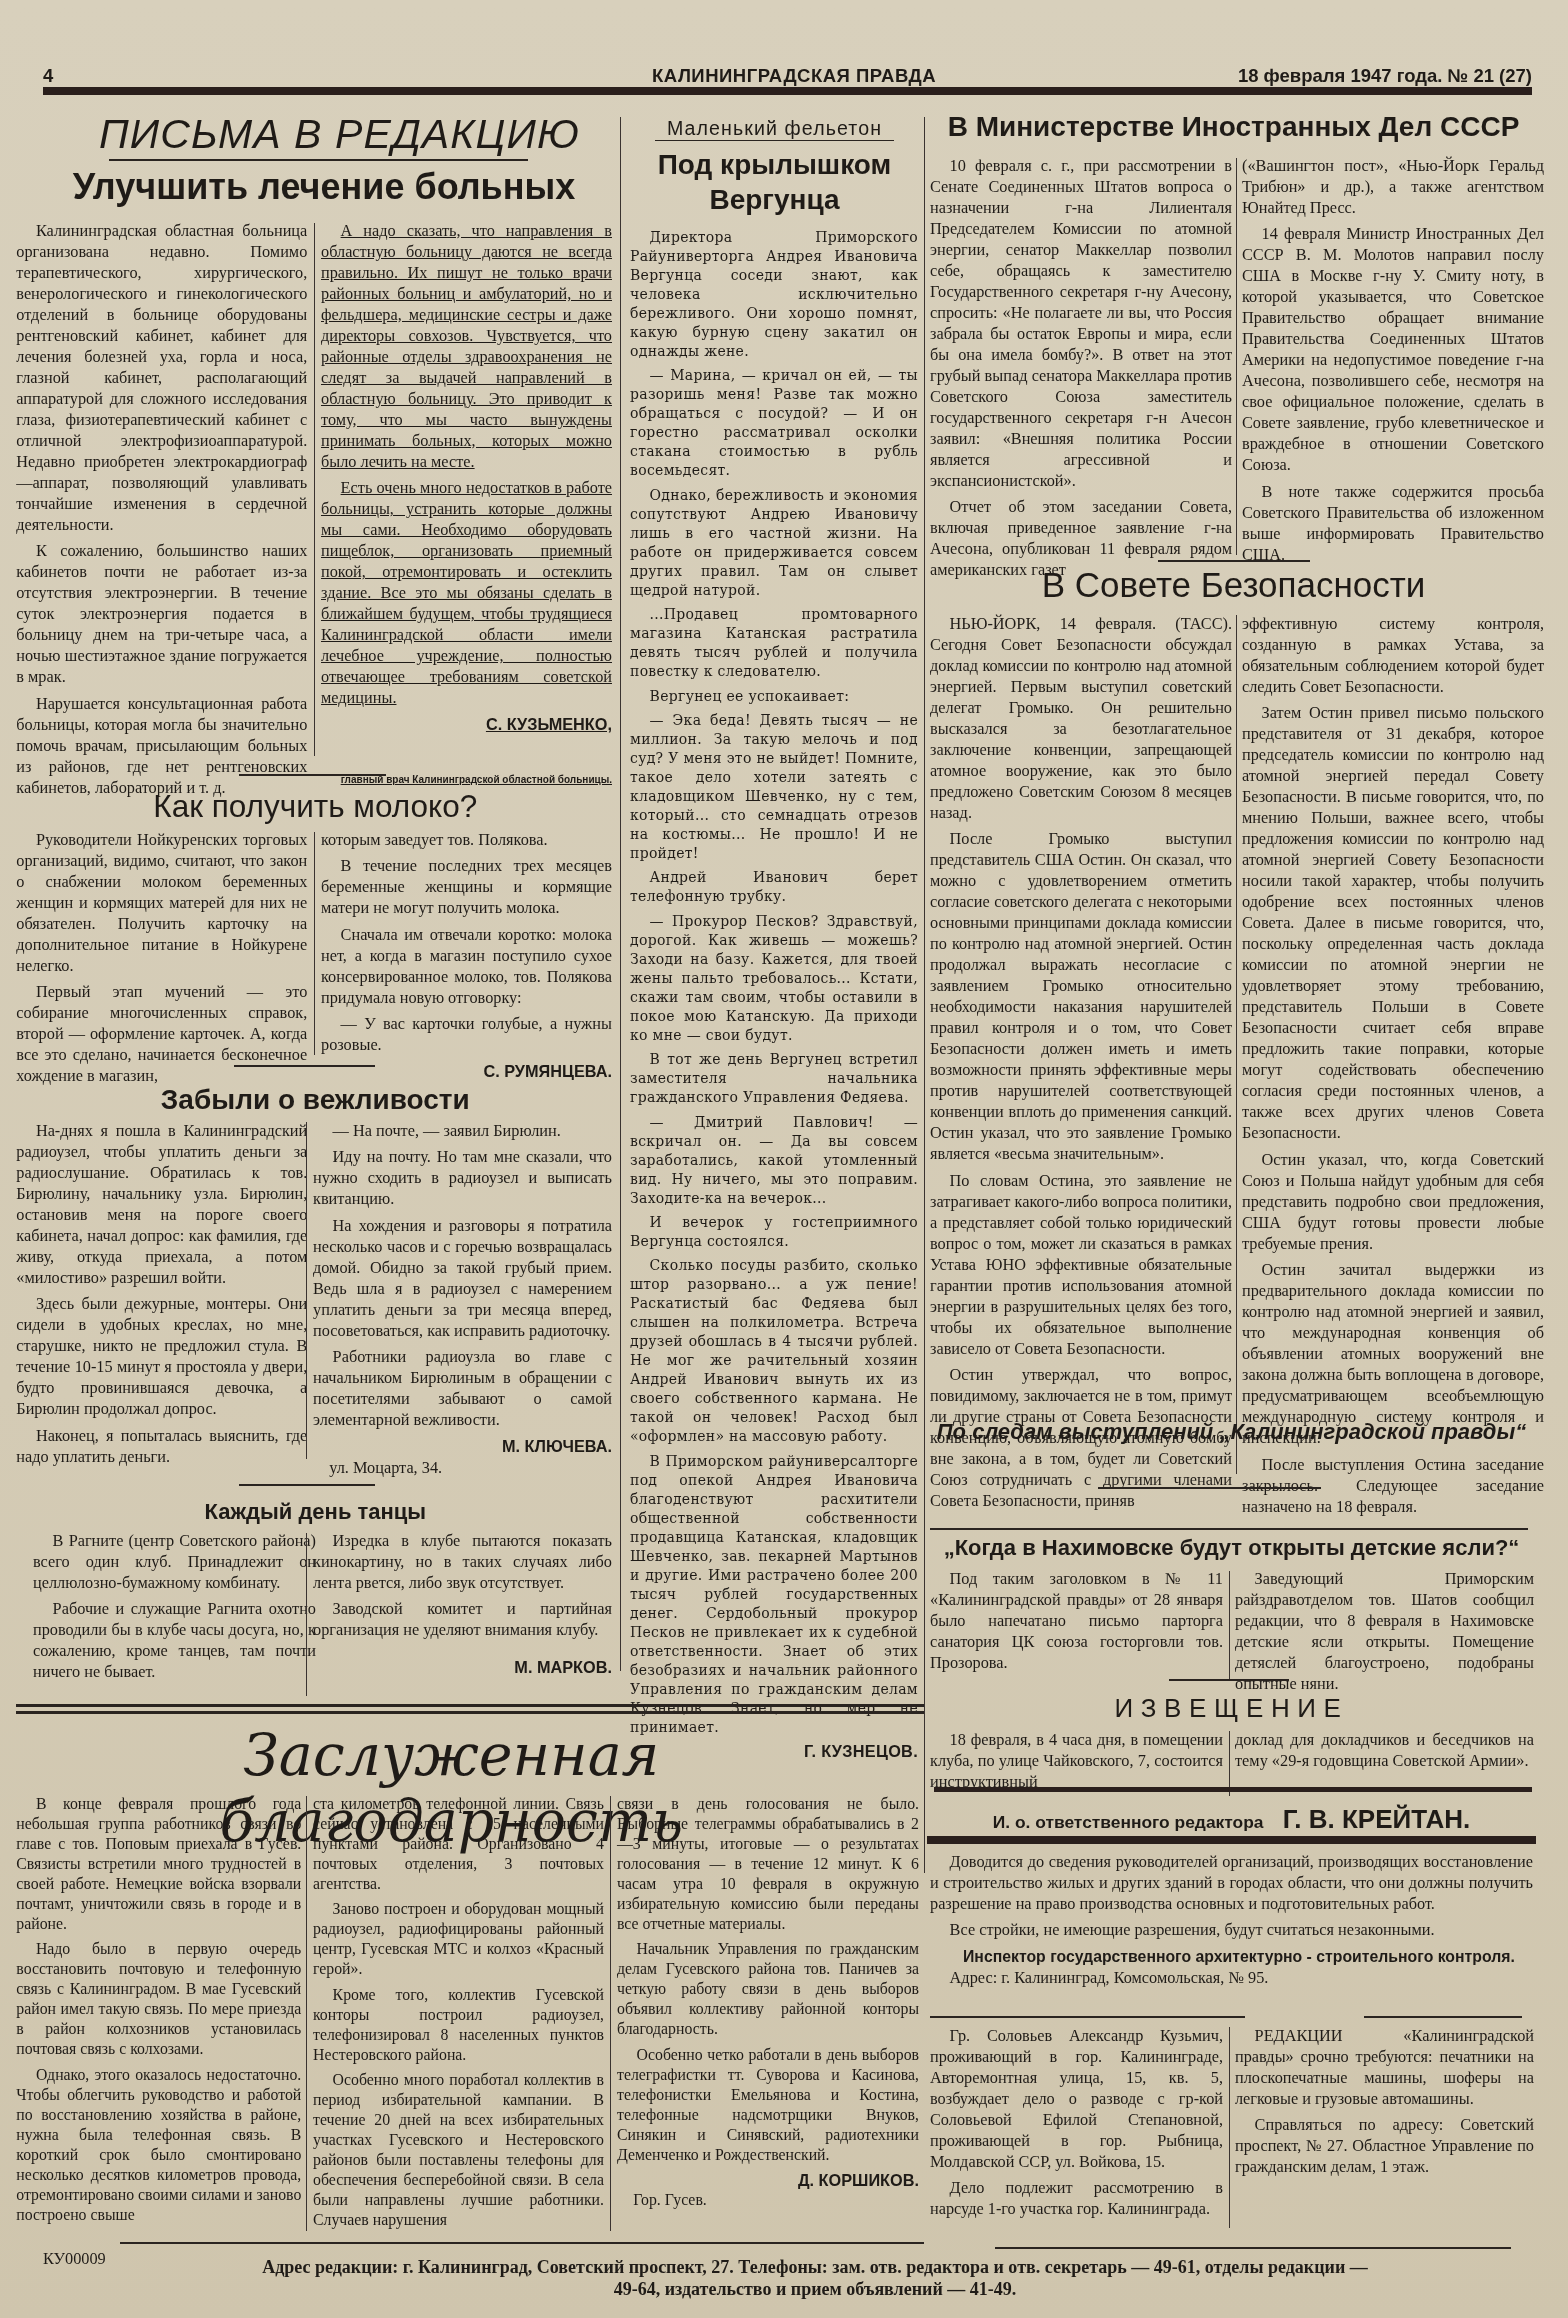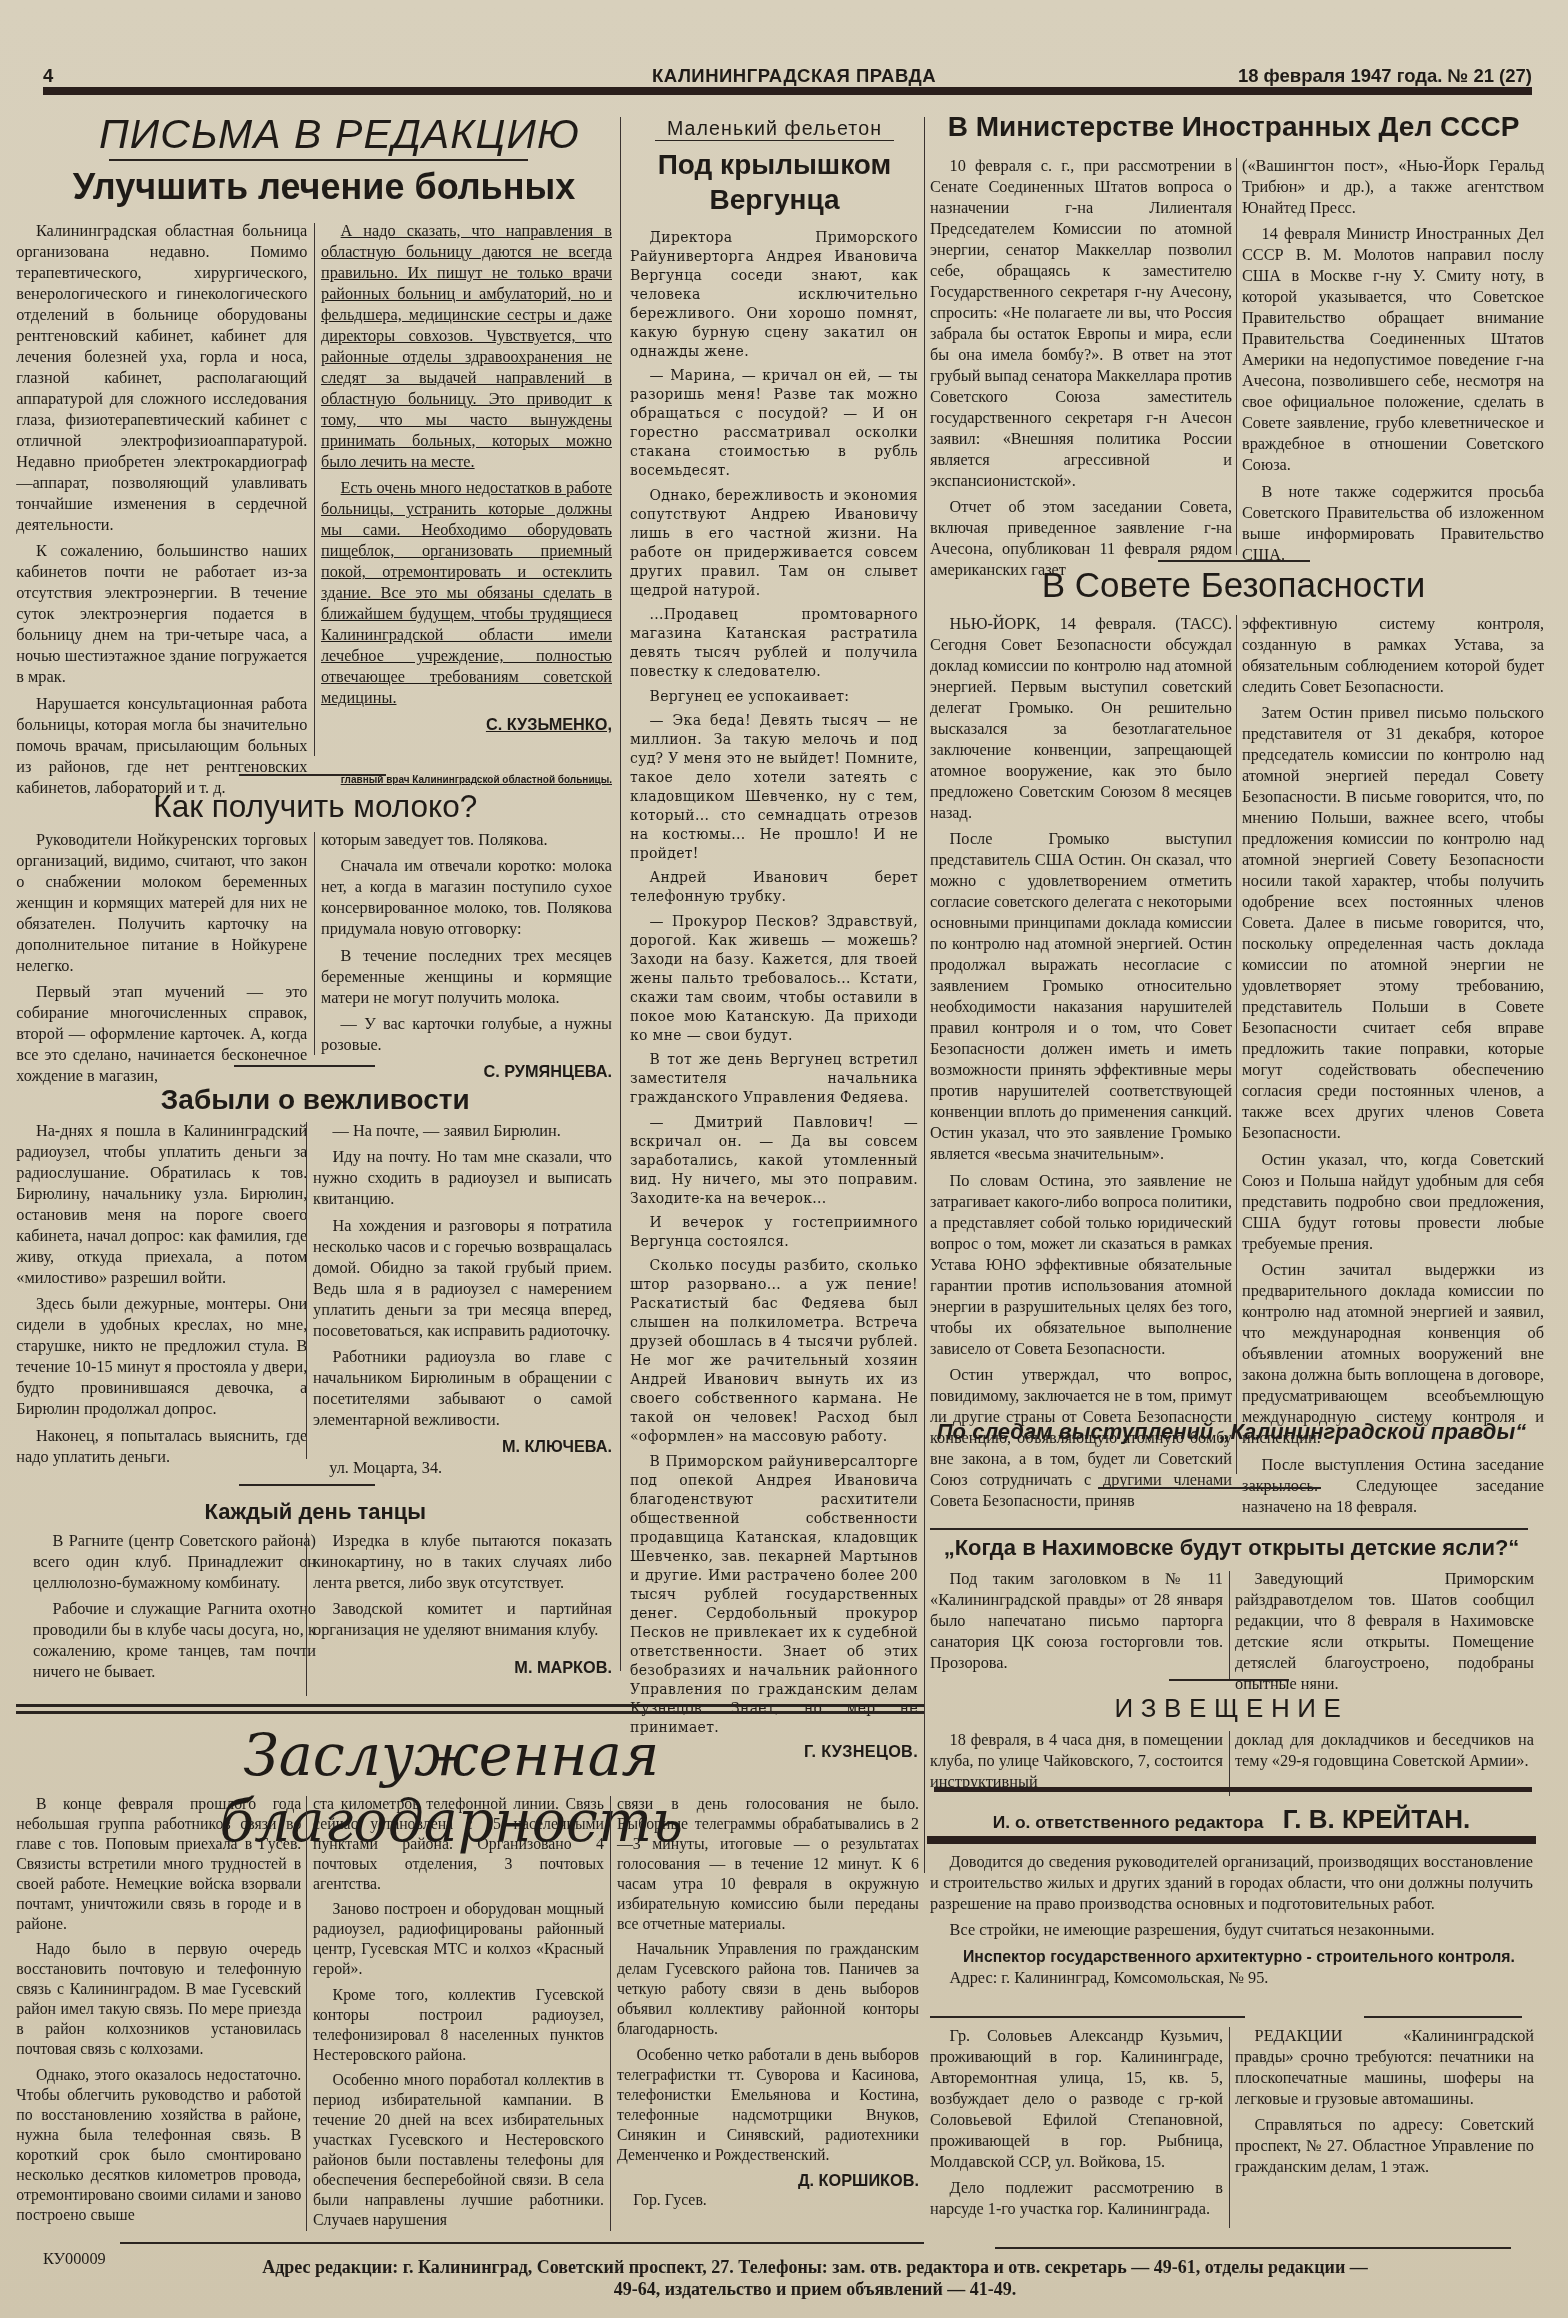--- a/index.html
+++ b/index.html
@@ -59,22 +59,22 @@
 
   <div class="abs rule" style="left:239px;top:774px;width:147px;"></div>
   <div class="abs center sans" style="left:16.3px;top:788px;width:598px;font-size:31.5px;">Как получить молоко?</div>
   <div class="col" style="left:16.3px;top:829px;width:291px;">
     <p>Руководители Нойкуренских торговых организаций, видимо, считают, что закон о снабжении молоком беременных женщин и кормящих матерей для них не обязателен. Получить карточку на дополнительное питание в Нойкурене нелегко.</p>
     <p>Первый этап мучений — это собирание многочисленных справок, второй — оформление карточек. А, когда все это сделано, начинается бесконечное хождение в магазин,</p>
   </div>
   <div class="abs vrule" style="left:314px;top:832px;height:223px;"></div>
   <div class="col" style="left:321px;top:829px;width:291px;">
     <p style="text-indent:0">которым заведует тов. Полякова.</p>
+    <p>В течение последних трех месяцев беременные женщины и кормящие матери не могут получить молока.</p>
     <p>Сначала им отвечали коротко: молока нет, а когда в магазин поступило сухое консервированное молоко, тов. Полякова придумала новую отговорку:</p>
-    <p>В течение последних трех месяцев беременные женщины и кормящие матери не могут получить молока.</p>
     <p>— У вас карточки голубые, а нужны розовые.</p>
     <div class="sig">С. РУМЯНЦЕВА.</div>
   </div>
 
   <div class="abs rule" style="left:234px;top:1065px;width:141px;"></div>
   <div class="abs h-big" style="left:16.3px;top:1084px;width:598px;font-size:28px;">Забыли о вежливости</div>
   <div class="col" style="left:16.3px;top:1120px;width:291px;">
     <p>На-днях я пошла в Калининградский радиоузел, чтобы уплатить деньги за радиослушание. Обратилась к тов. Бирюлину, начальнику узла. Бирюлин, остановив меня на пороге своего кабинета, начал допрос: как фамилия, где живу, откуда приехала, а потом «милостиво» разрешил войти.</p>
     <p>Здесь были дежурные, монтеры. Они сидели в удобных креслах, но мне, старушке, никто не предложил стула. В течение 10-15 минут я простояла у двери, будто провинившаяся девочка, а Бирюлин продолжал допрос.</p>
     <p>Наконец, я попыталась выяснить, где надо уплатить деньги.</p>

